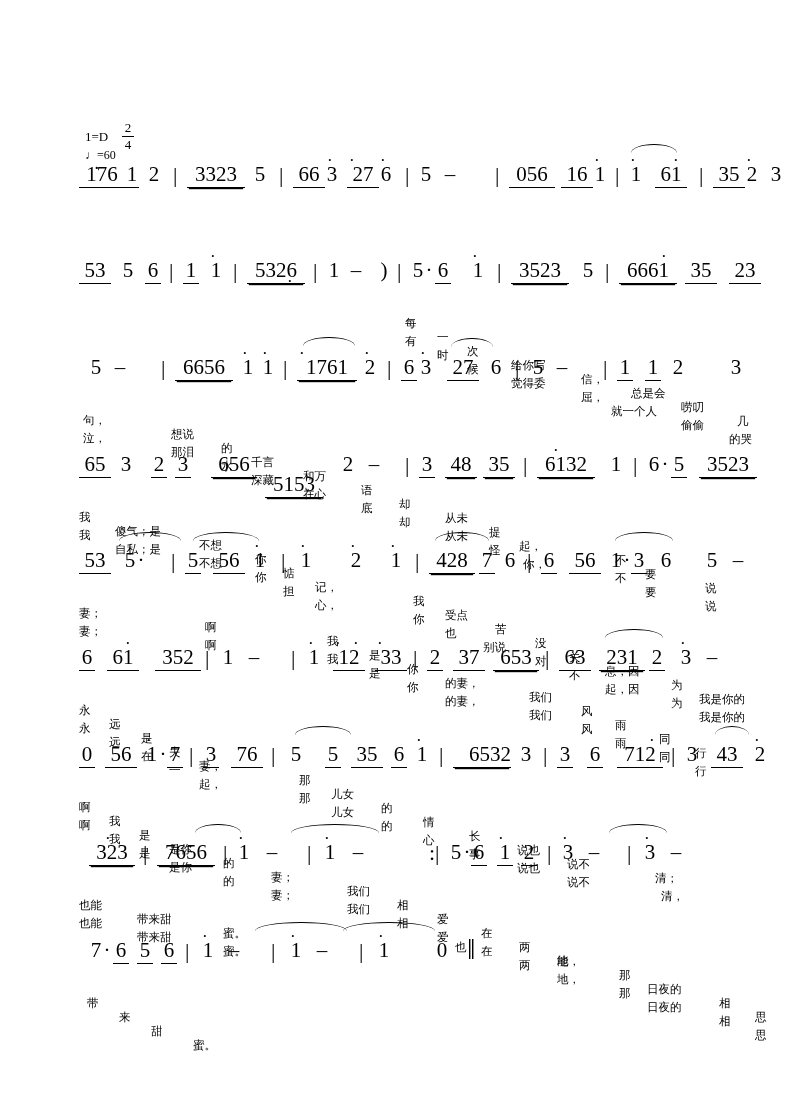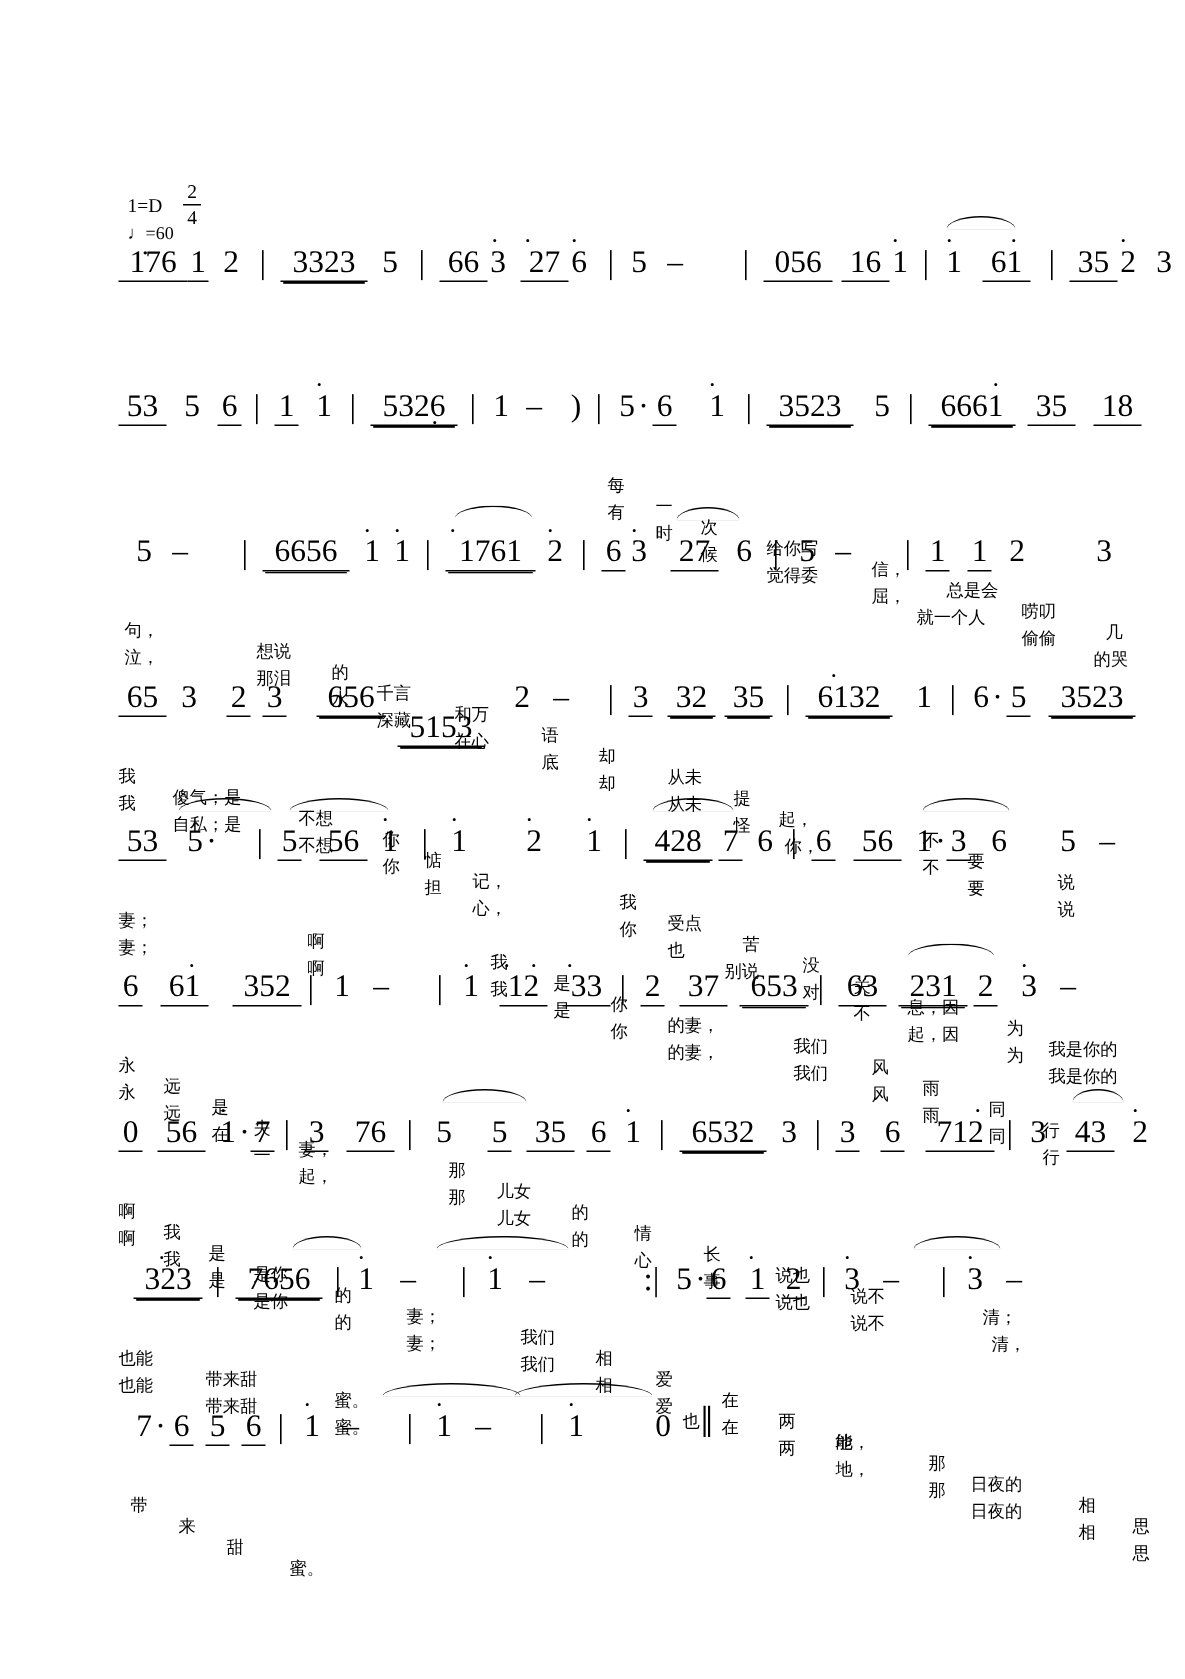--- a/index.html
+++ b/index.html
@@ -201,21 +201,21 @@
       <span class="n u1" style="left:360px; top:0; width:16px;">6</span>
       <span class="n" style="left:396px; top:0; width:14px;">1</span>
       <span class="dotup" style="left:397px; top:-11px;">·</span>
       <span class="bar1" style="left:422px; top:2px;">|</span>
       <span class="n u2" style="left:436px; top:0; width:58px;">3523</span>
       <span class="n" style="left:506px; top:0; width:14px;">5</span>
       <span class="bar1" style="left:530px; top:2px;">|</span>
       <span class="n u2" style="left:544px; top:0; width:58px;">6661</span>
       <span class="dotup" style="left:586px; top:-11px;">·</span>
       <span class="n u1" style="left:610px; top:0; width:32px;">35</span>
-      <span class="n u1" style="left:654px; top:0; width:32px;">18</span>
+      <span class="n u1" style="left:654px; top:0; width:32px;">23</span>
     </div>
     <div class="lyrics" style="top:44px;">
       <span class="ly" style="left:330px;">每</span>
       <span class="ly" style="left:362px;">一</span>
       <span class="ly" style="left:392px;">次</span>
       <span class="ly" style="left:436px;">给你写</span>
       <span class="ly" style="left:506px;">信，</span>
       <span class="ly" style="left:556px;">总是会</span>
       <span class="ly" style="left:606px;">唠叨</span>
       <span class="ly" style="left:662px;">几</span>
@@ -301,21 +301,21 @@
       <span class="n u1" style="left:4px;  top:0; width:32px;">65</span>
       <span class="n" style="left:44px; top:0; width:14px;">3</span>
       <span class="n u1" style="left:76px; top:0; width:16px;">2</span>
       <span class="n u1" style="left:100px; top:0; width:16px;">3</span>
       <span class="n u2" style="left:136px; top:0; width:46px;">656</span>
       <span class="n u2" style="left:190px; top:0; width:58px;margin-top:20px;">5153</span>
       <span class="n" style="left:266px; top:0; width:14px;">2</span>
       <span class="n" style="left:292px; top:0; width:14px;">–</span>
       <span class="bar1" style="left:330px; top:2px;">|</span>
       <span class="n u1" style="left:344px; top:0; width:16px;">3</span>
-      <span class="n u2" style="left:370px; top:0; width:32px;">32</span>
+      <span class="n u2" style="left:370px; top:0; width:32px;">48</span>
       <span class="n u2" style="left:408px; top:0; width:32px;">35</span>
       <span class="bar1" style="left:448px; top:2px;">|</span>
       <span class="n u2" style="left:462px; top:0; width:58px;">6132</span>
       <span class="dotup" style="left:478px; top:-11px;">·</span>
       <span class="n" style="left:534px; top:0; width:14px;">1</span>
       <span class="bar1" style="left:558px; top:2px;">|</span>
       <span class="n" style="left:572px; top:0; width:14px;">6</span>
       <span class="n" style="left:586px; top:0; width:8px;">·</span>
       <span class="n u1" style="left:596px; top:0; width:16px;">5</span>
       <span class="n u2" style="left:624px; top:0; width:58px;">3523</span>
@@ -492,21 +492,21 @@
       <span class="n u1" style="left:156px; top:0; width:32px;">76</span>
       <span class="bar1" style="left:196px; top:2px;">|</span>
       <span class="n" style="left:214px; top:0; width:14px;">5</span>
       <span class="slur" style="left:220px; top:-16px; width:56px;"></span>
       <span class="n u1" style="left:250px; top:0; width:16px;">5</span>
       <span class="n u1" style="left:276px; top:0; width:32px;">35</span>
       <span class="n u1" style="left:316px; top:0; width:16px;">6</span>
       <span class="n" style="left:340px; top:0; width:14px;">1</span>
       <span class="dotup" style="left:341px; top:-11px;">·</span>
       <span class="bar1" style="left:364px; top:2px;">|</span>
-      <span class="n u2" style="left:378px; top:0; width:58px;">6532</span>
+      <span class="n u2" style="left:378px; top:0; width:58px;text-align:right;">6532</span>
       <span class="n" style="left:444px; top:0; width:14px;">3</span>
       <span class="bar1" style="left:468px; top:2px;">|</span>
       <span class="n u1" style="left:482px; top:0; width:16px;">3</span>
       <span class="n u1" style="left:512px; top:0; width:16px;">6</span>
       <span class="n u1" style="left:542px; top:0; width:46px;">712</span>
       <span class="dotup" style="left:574px; top:-11px;">·</span>
       <span class="bar1" style="left:596px; top:2px;">|</span>
       <span class="n" style="left:610px; top:0; width:14px;">3</span>
       <span class="n u1" style="left:636px; top:0; width:32px;">43</span>
       <span class="slur" style="left:640px; top:-16px; width:34px;"></span>

